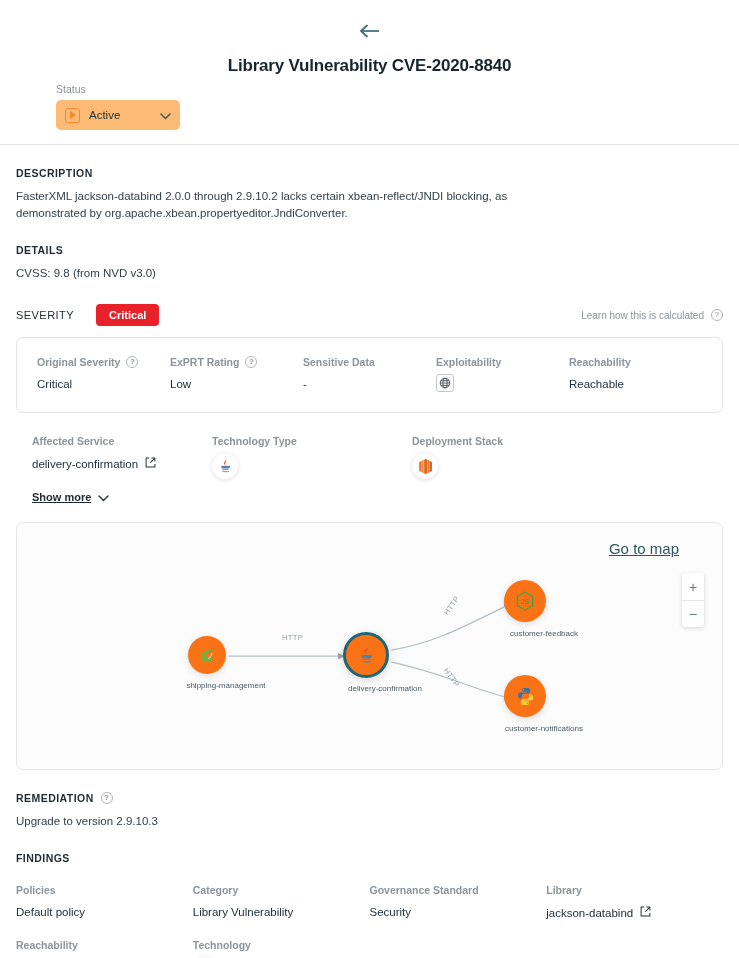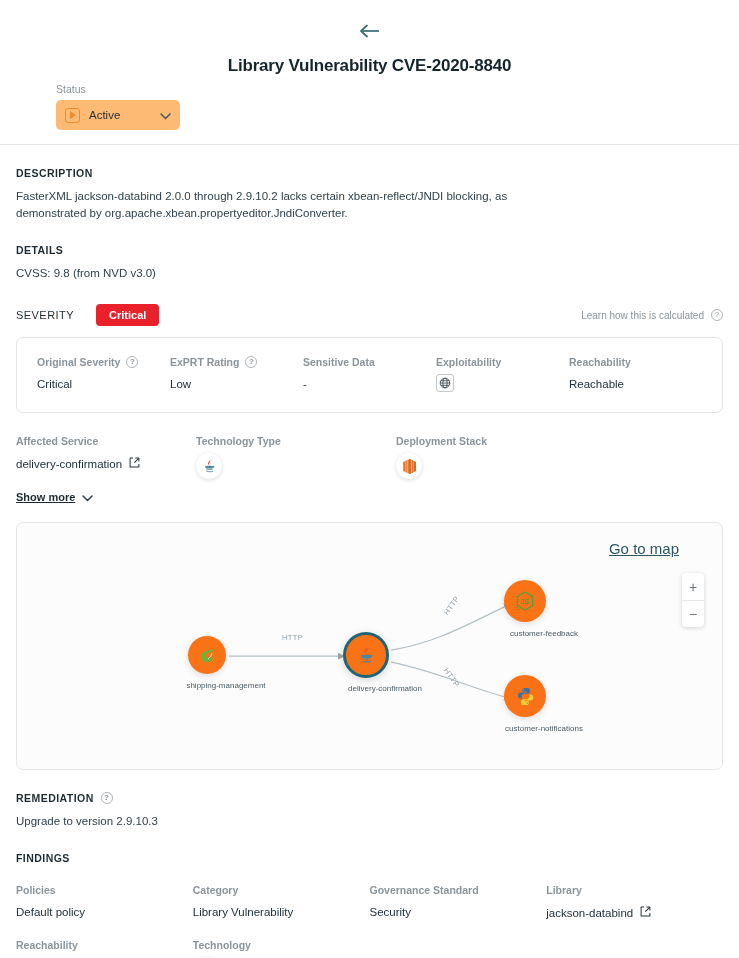--- a/index.html
+++ b/index.html
@@ -82,21 +82,21 @@
   }
   .col-value { font-size: 11.5px; color: #22313a; margin-top: 10px; }
   .globe-box {
     width: 18px; height: 18px; border: 1px solid #c3c8cc; border-radius: 3px;
     display: flex; align-items: center; justify-content: center; margin-top: 6px;
   }
 
   
   .meta-row { display: flex; margin-top: 22px; }
   .meta-col { flex: 1; }
-  .meta-col.w1 { flex: 0 0 180px; }
+  .meta-col.w1 { flex: 0 0 180px; margin-left: 16px; }
   .meta-col.w2 { flex: 0 0 200px; }
   .meta-label { font-size: 10.5px; font-weight: bold; color: #8b949b; }
   .meta-value {
     font-size: 11.5px; color: #22313a; margin-top: 10px;
     display: flex; align-items: center; gap: 7px;
   }
   .tech-chip {
     width: 26px; height: 26px; border-radius: 50%; background: #fff;
     box-shadow: 0 1px 4px rgba(0,0,0,0.14);
     display: flex; align-items: center; justify-content: center; margin-top: 6px;

